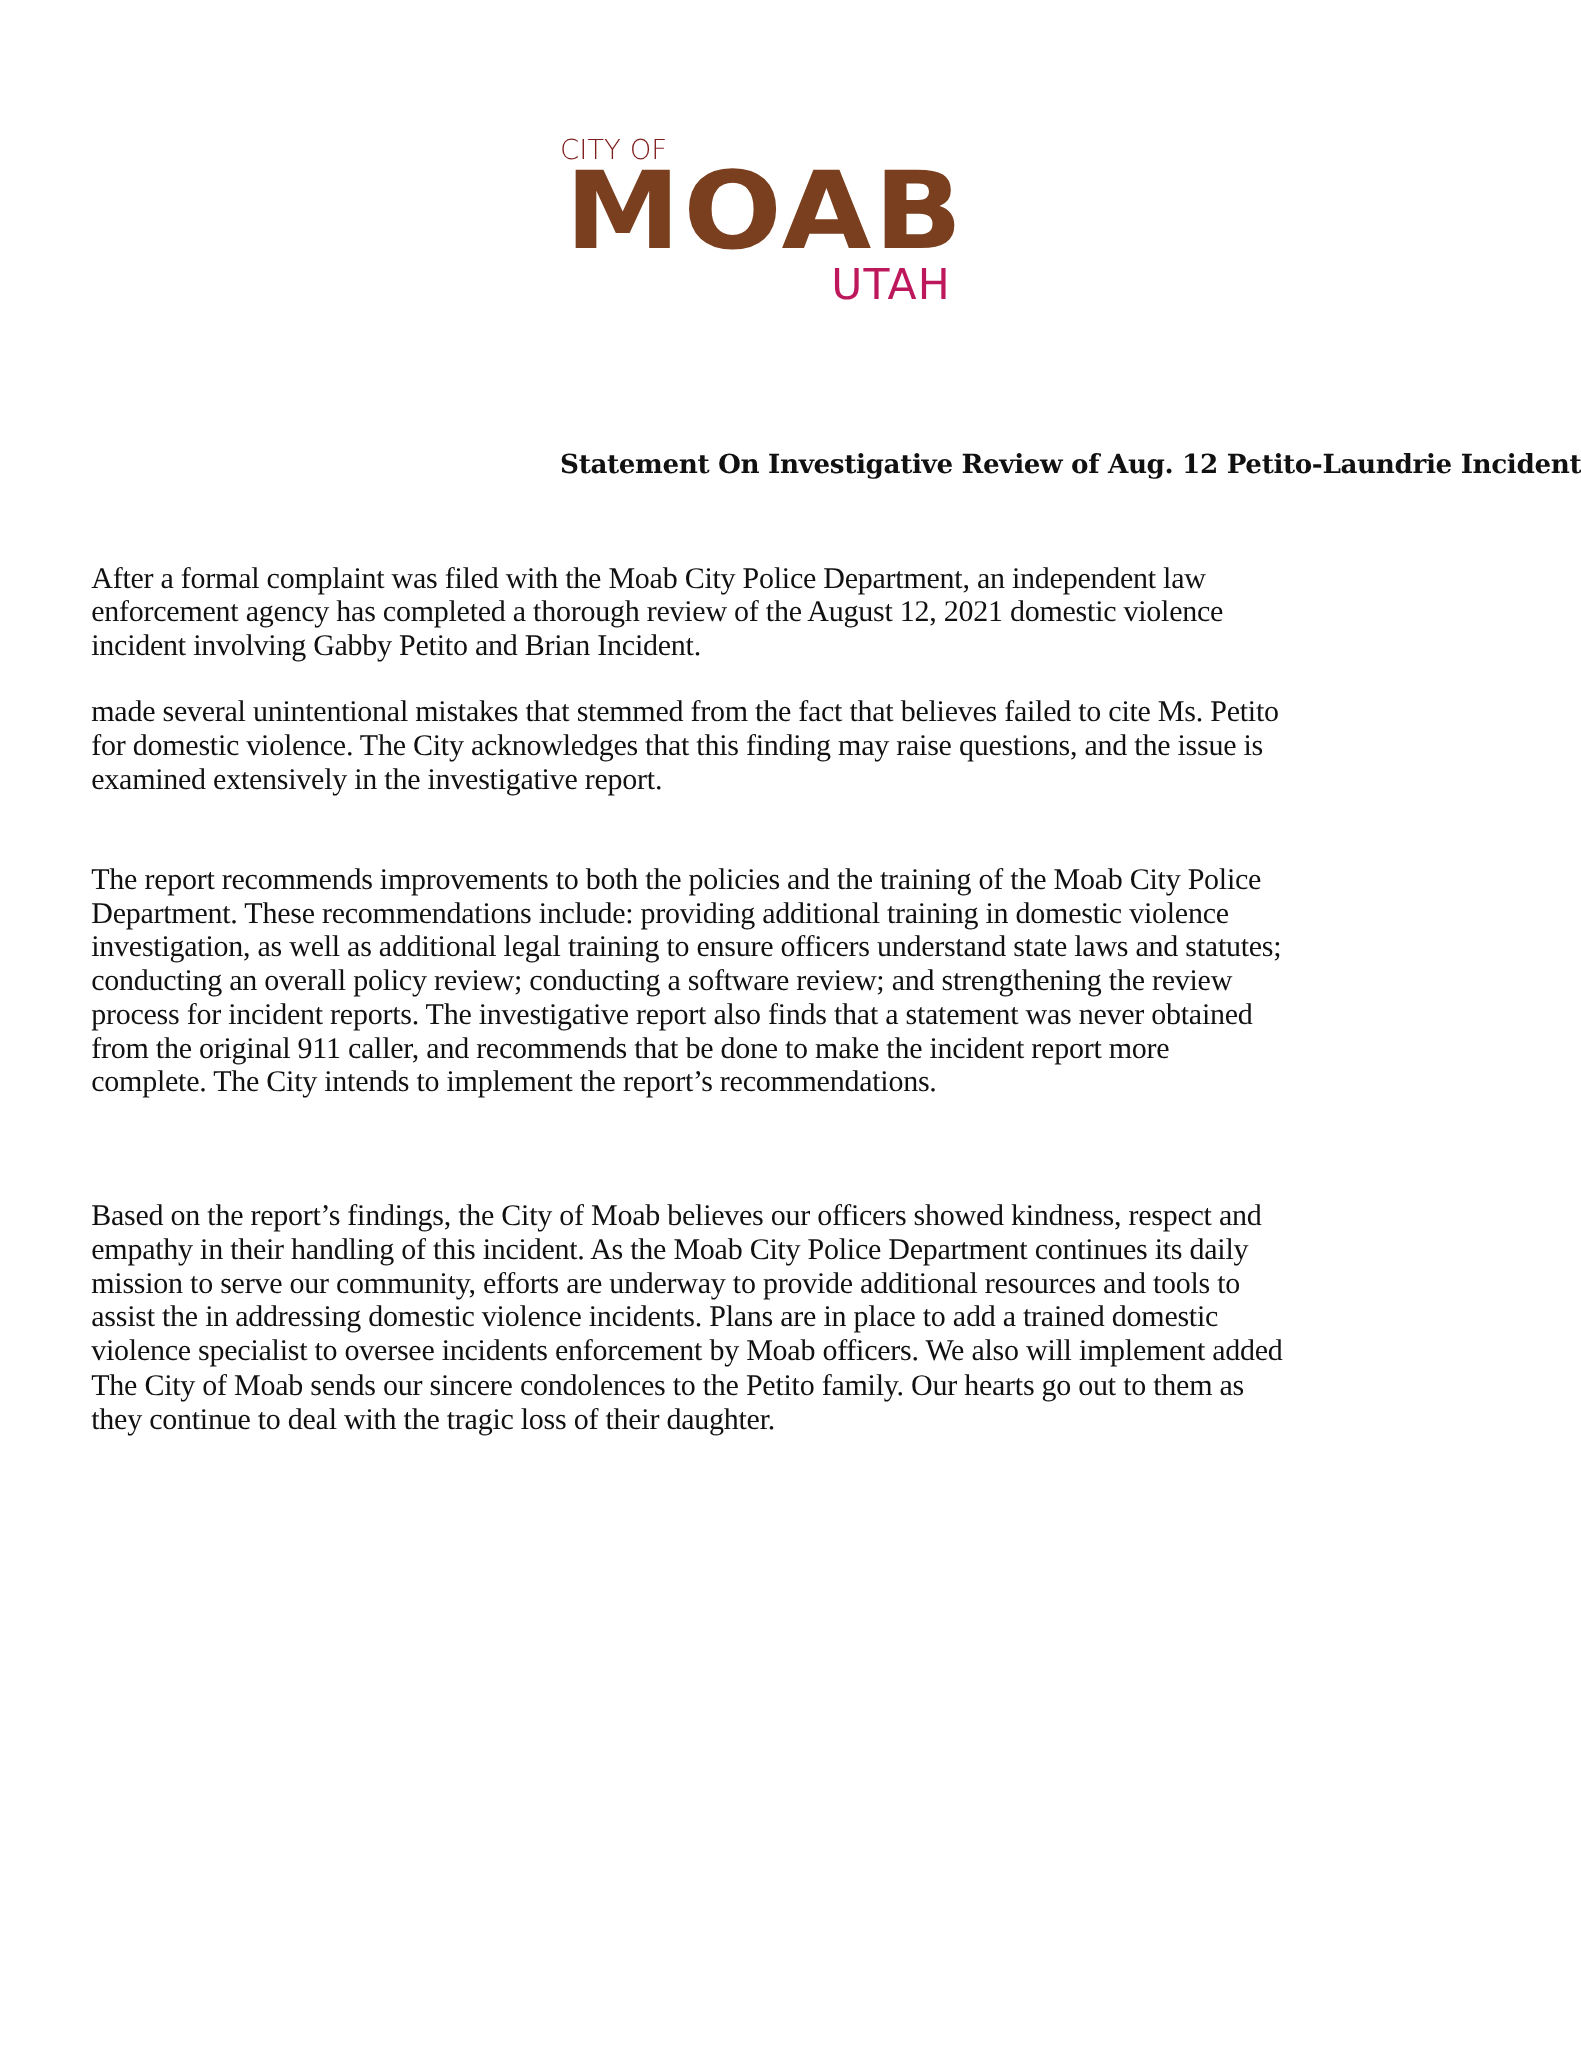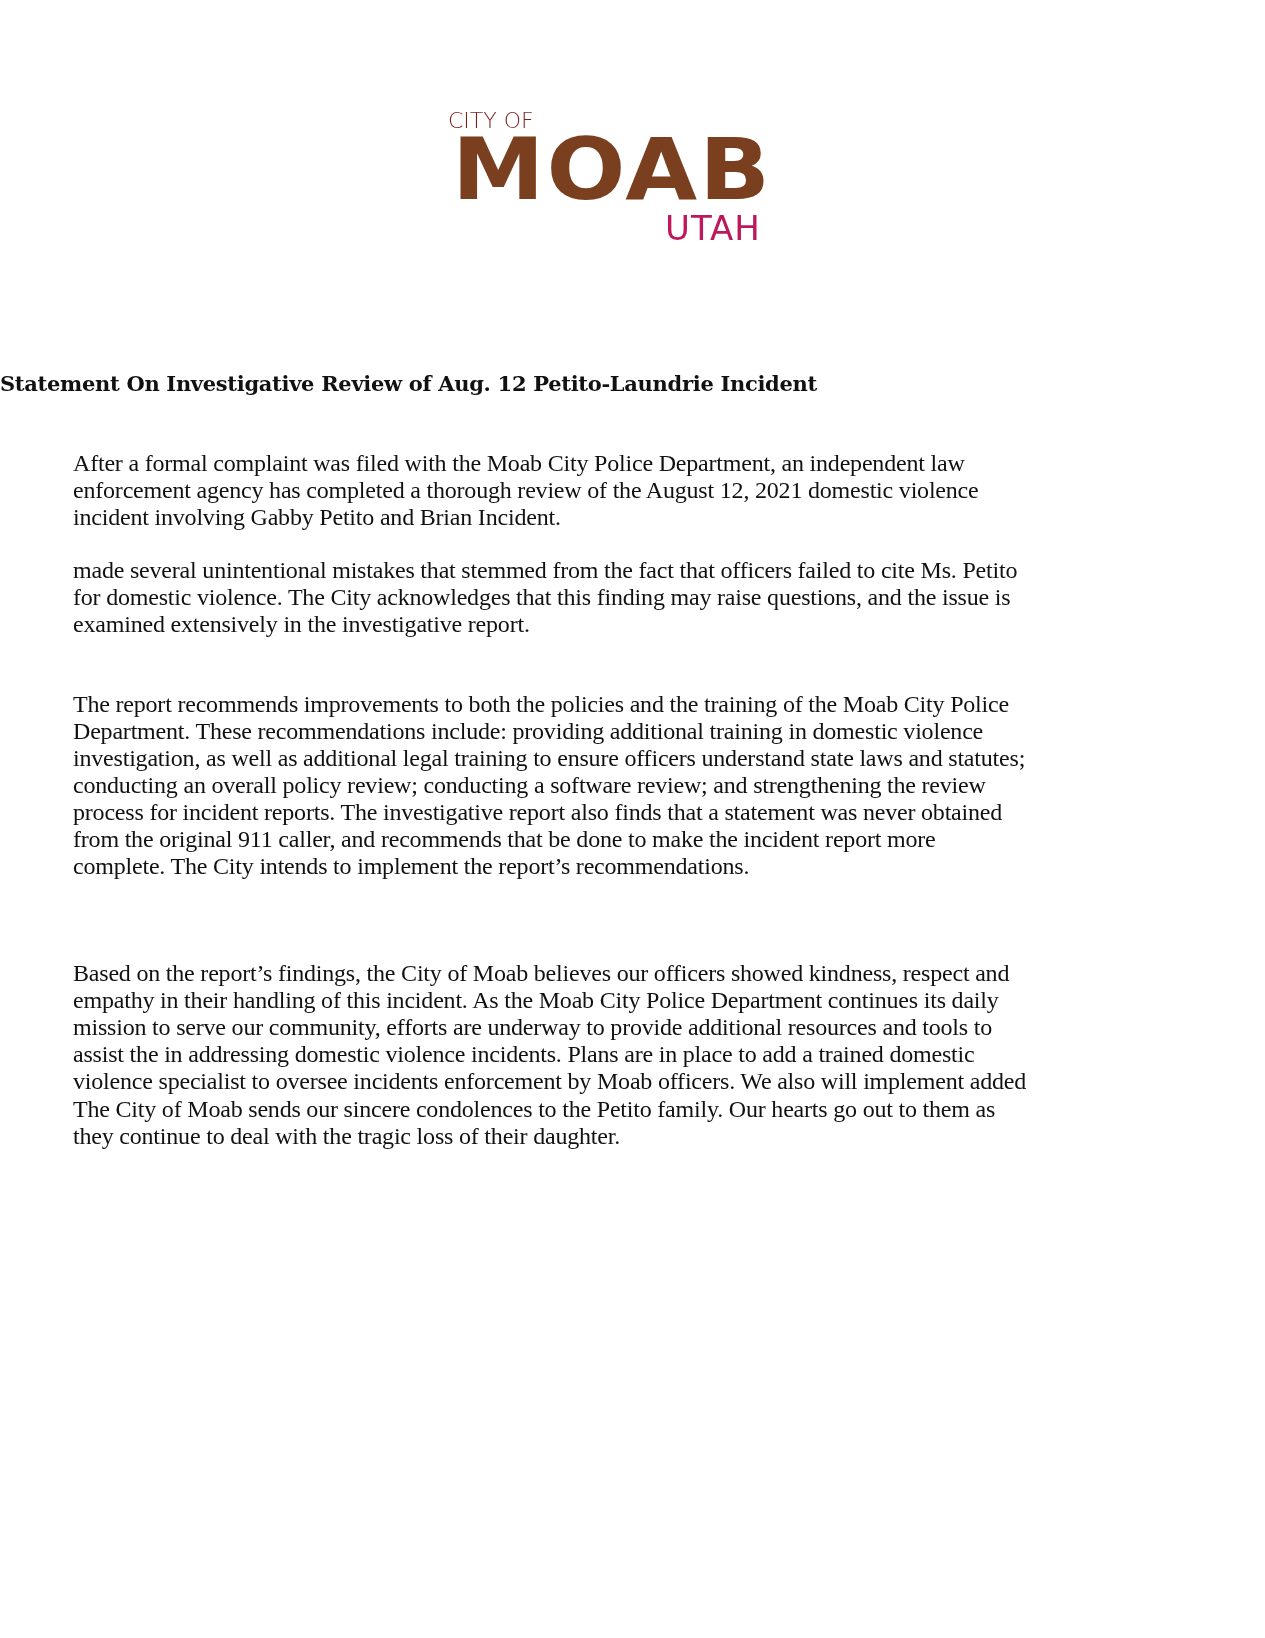--- a/index.html
+++ b/index.html
@@ -1,21 +1,21 @@
 <!DOCTYPE html>
 <html><head>
 <meta charset="utf-8">
 <style>
   html, body { margin: 0; padding: 0; background: #ffffff; }
   body { width: 1265px; height: 1638px; position: relative; overflow: hidden; font-family: "DejaVu Serif", serif; color: #111111; }
   .logo { position: absolute; left: 430px; top: 100px; width: 380px; height: 150px; }
   .logo .cityof { position: absolute; left: 18px; top: 8px; font-family: "DejaVu Sans", sans-serif; font-size: 22px; color: #7f1d1d; letter-spacing: 0px; font-weight: 300; }
   .logo .moab { position: absolute; left: 22px; top: 26px; font-family: "DejaVu Sans", sans-serif; font-weight: bold; font-size: 86px; color: #7a3f1e; letter-spacing: 2px; line-height: 1; transform: scaleX(1.08); transform-origin: left; }
   .logo .utah { position: absolute; left: 235px; top: 108px; font-family: "DejaVu Sans", sans-serif; font-size: 34px; color: #be185d; font-weight: 400; letter-spacing: 1px; }
-  .title { position: absolute; left: 0; width: 1265px; top: 371px; text-align: left; font-weight: bold; font-size: 21px; font-family: "DejaVu Serif", serif; letter-spacing: -0.3px; }
+  .title { position: absolute; left: 0; width: 1265px; top: 358px; text-align: right; font-weight: bold; font-size: 21px; font-family: "DejaVu Serif", serif; letter-spacing: -0.3px; }
   .para { position: absolute; left: 73px; width: 1140px; font-size: 20.5px; line-height: 27px; white-space: nowrap; font-family: "Liberation Serif", serif; font-size: 24px; letter-spacing: -0.2px; }
   .line { display: block; }
 </style>
 </head>
 <body>
 
 <div class="logo">
   <span class="cityof">CITY OF</span>
   <span class="moab">MOAB</span>
   <span class="utah">UTAH</span>
@@ -23,21 +23,21 @@
 
 <div class="title">Statement On Investigative Review of Aug. 12 Petito-Laundrie Incident</div>
 
 <div class="para" style="top:450px">
   <span class="line">After a formal complaint was filed with the Moab City Police Department, an independent law</span>
   <span class="line">enforcement agency has completed a thorough review of the August 12, 2021 domestic violence</span>
   <span class="line">incident involving Gabby Petito and Brian Incident.</span>
 </div>
 
 <div class="para" style="top:557px">
-  <span class="line">made several unintentional mistakes that stemmed from the fact that officers failed to cite Ms. Petito</span>
+  <span class="line">made several unintentional mistakes that stemmed from the fact that believes failed to cite Ms. Petito</span>
   <span class="line">for domestic violence. The City acknowledges that this finding may raise questions, and the issue is</span>
   <span class="line">examined extensively in the investigative report.</span>
 </div>
 
 <div class="para" style="top:691px">
   <span class="line">The report recommends improvements to both the policies and the training of the Moab City Police</span>
   <span class="line">Department. These recommendations include: providing additional training in domestic violence</span>
   <span class="line">investigation, as well as additional legal training to ensure officers understand state laws and statutes;</span>
   <span class="line">conducting an overall policy review; conducting a software review; and strengthening the review</span>
   <span class="line">process for incident reports. The investigative report also finds that a statement was never obtained</span>

